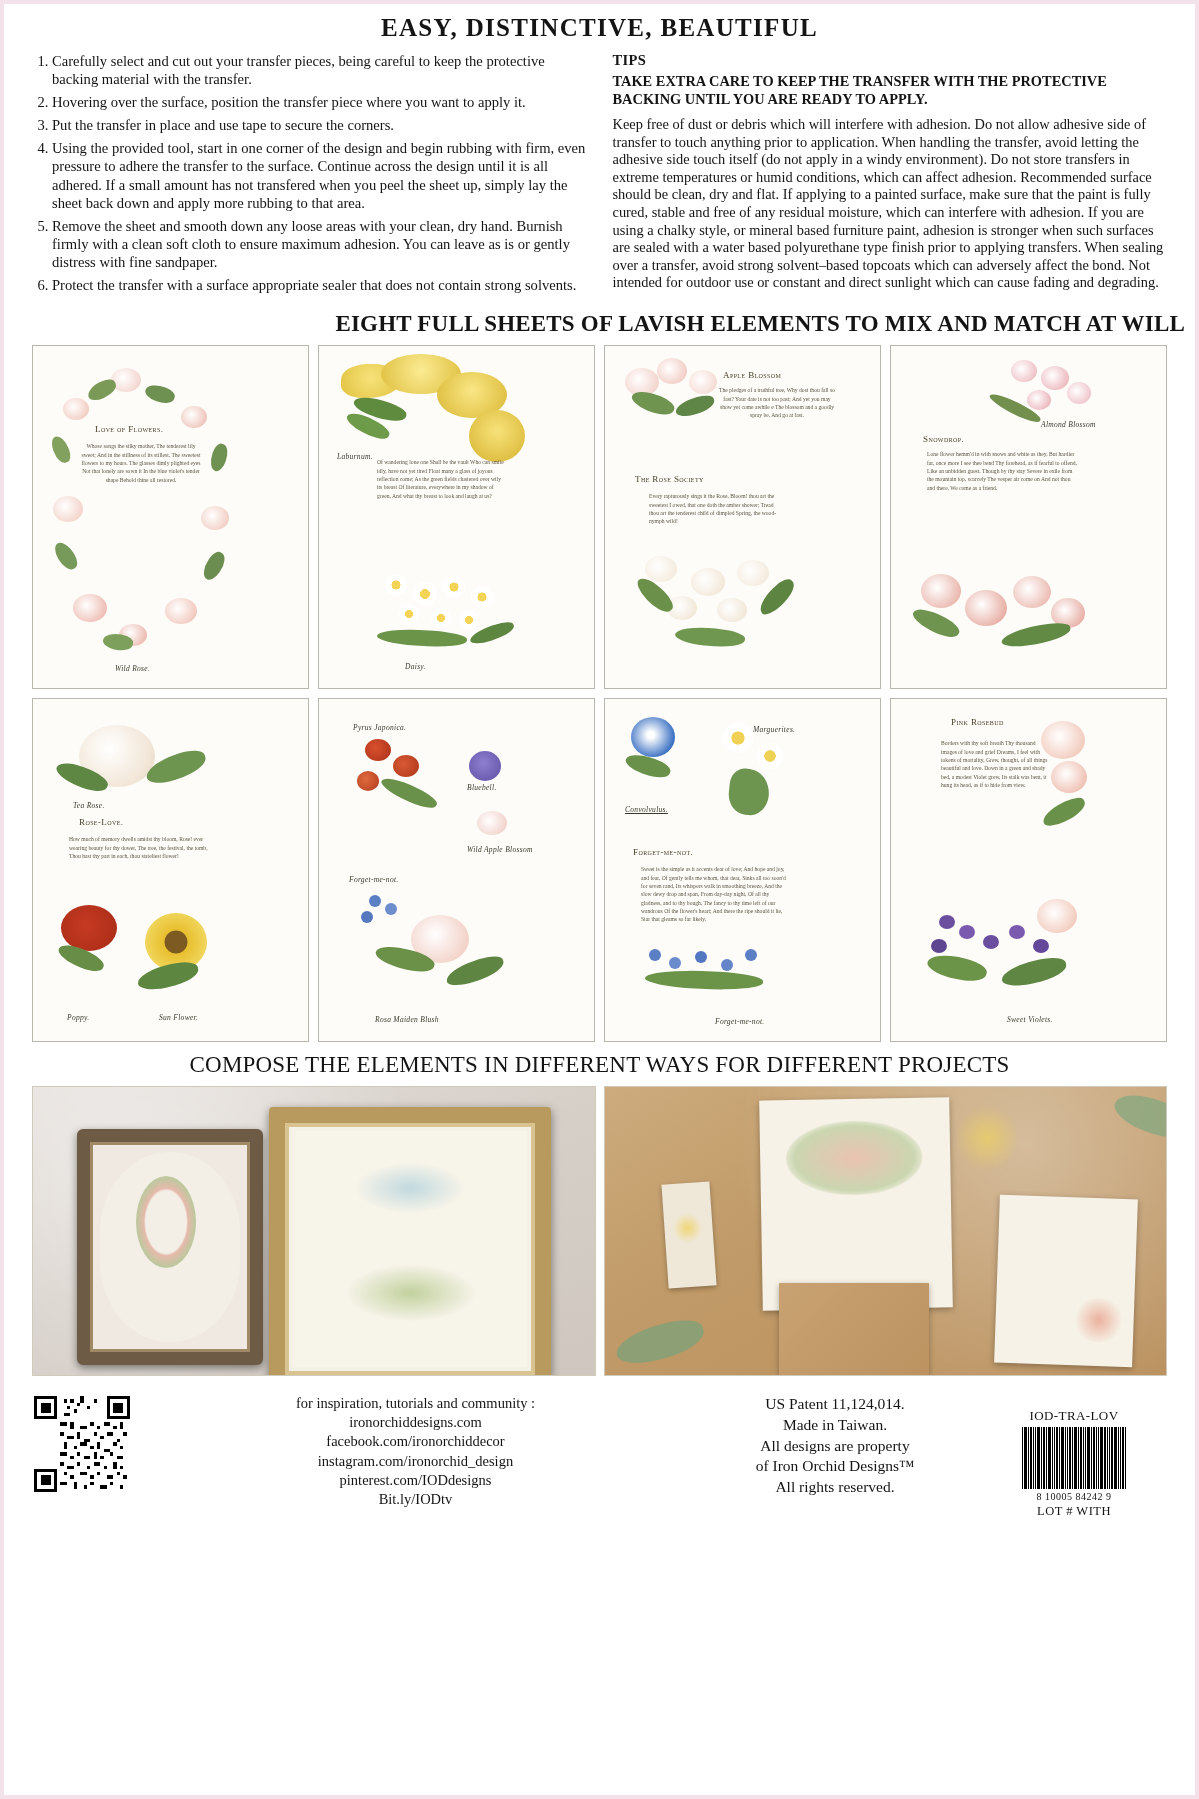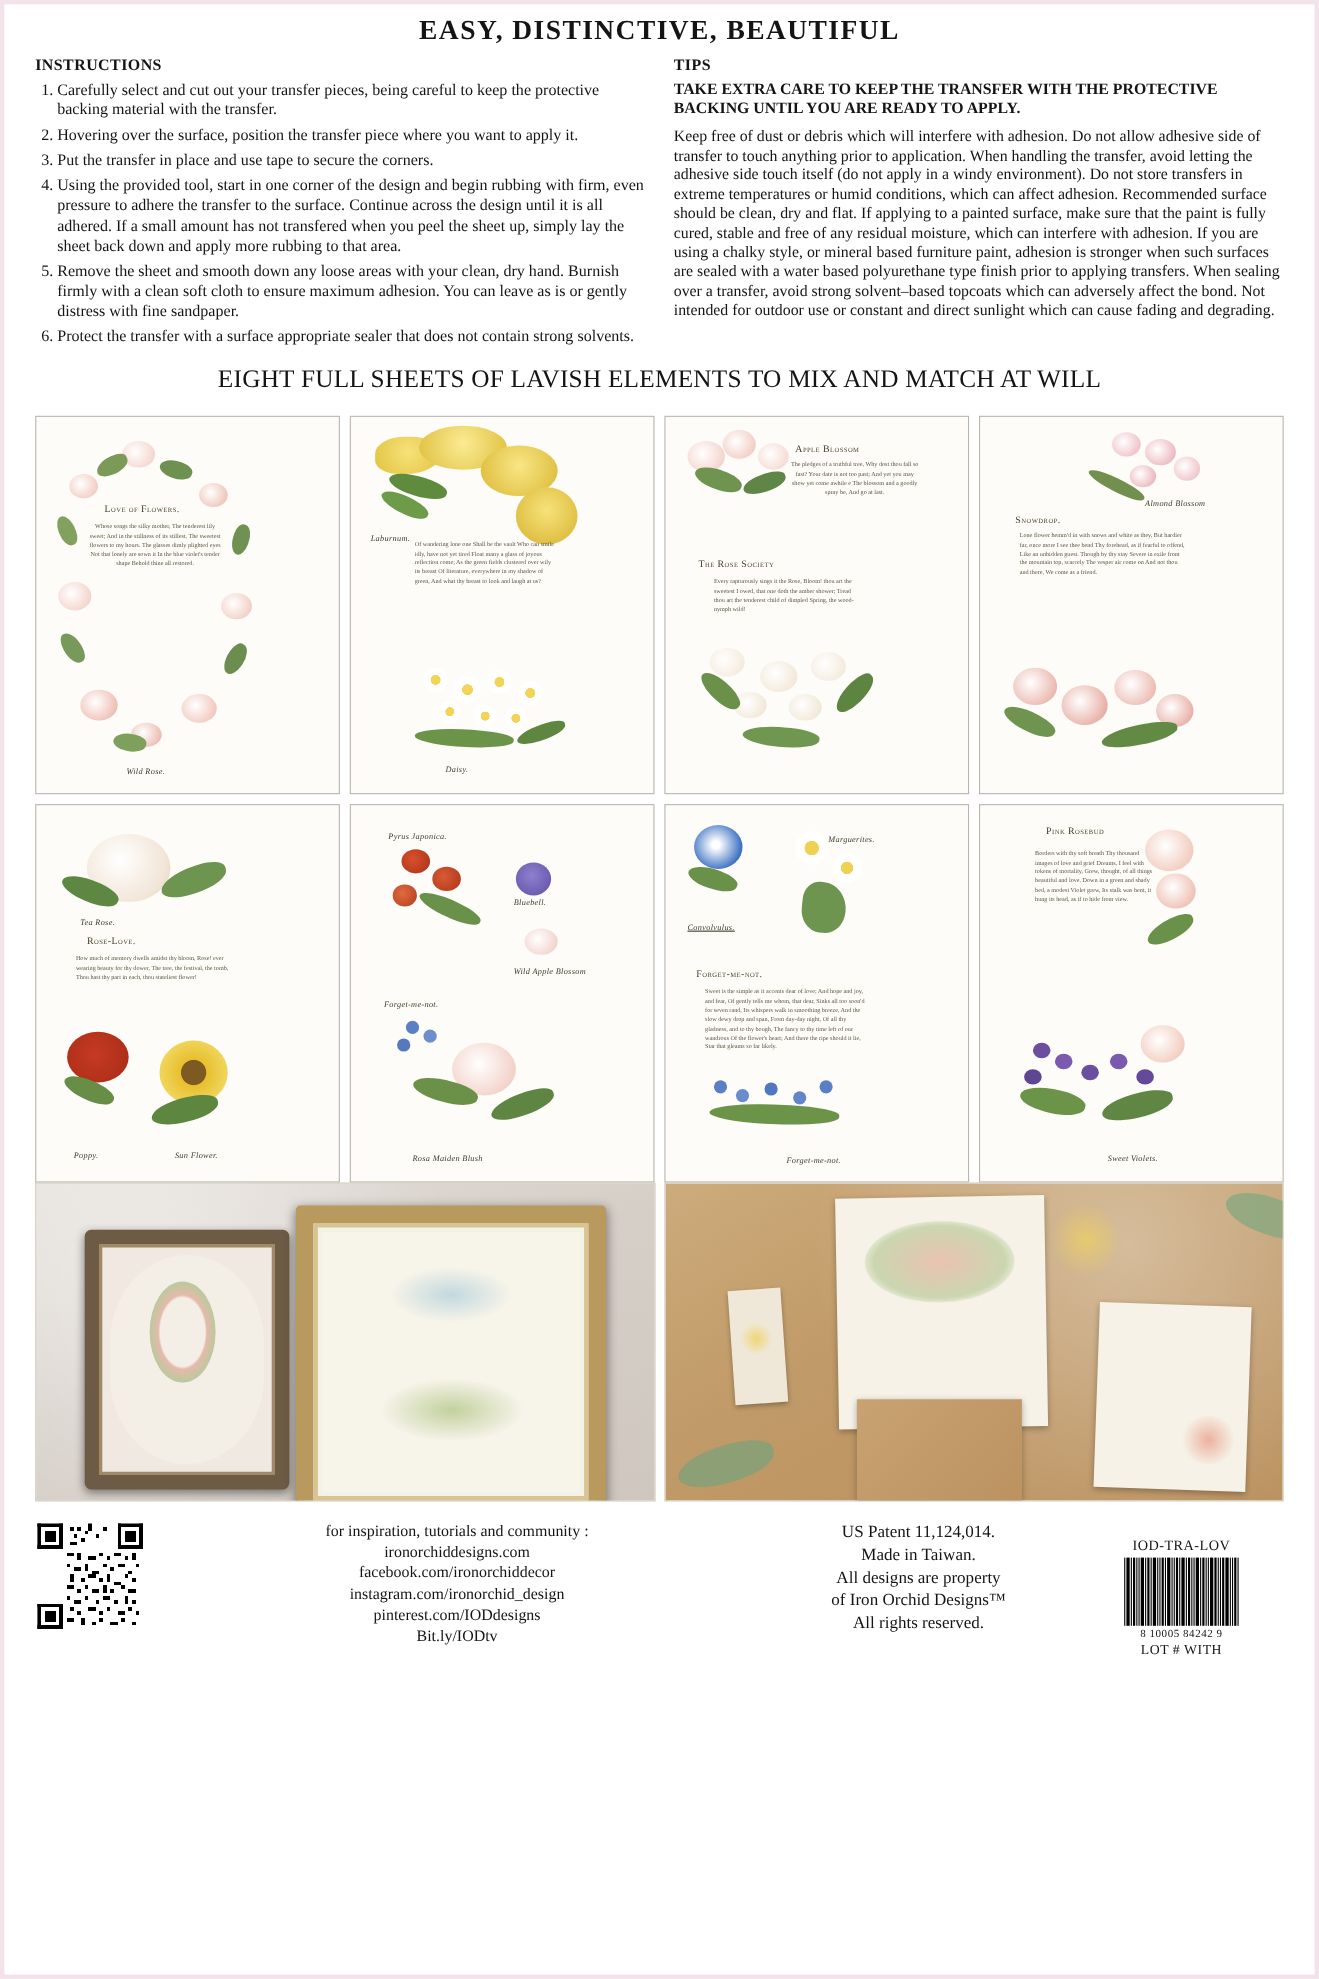--- a/index.html
+++ b/index.html
@@ -54,26 +54,26 @@
     margin:0 0 8px 0;
   }
   .tips-body{
     font-size:14.4px;
     line-height:1.22;
     margin:0;
     text-align:left;
   }
   
   .banner{
-    text-align:center;
+    text-align:right;
     font-size:23px;
     letter-spacing:.2px;
     font-variant:small-caps;
-    font-weight:normal;
-    margin:12px 0 20px 0;
+    font-weight:bold;
+    margin:12px 0 8px 0;
   }
   .banner2{
     text-align:center;
     font-size:23px;
     letter-spacing:.2px;
     font-variant:small-caps;
     margin:10px 0 8px 0;
   }
   
   .sheets{
@@ -240,21 +240,20 @@
 </head>
 <body>
 
 <div class="page">
 
   <div class="top-title">EASY, DISTINCTIVE, BEAUTIFUL</div>
 
   <div class="cols">
 
     <div class="col">
-      <div class="col-head">INSTRUCTIONS</div>
       <ol class="instructions">
         <li>Carefully select and cut out your transfer pieces, being careful to keep the protective backing material with the transfer.</li>
         <li>Hovering over the surface, position the transfer piece where you want to apply it.</li>
         <li>Put the transfer in place and use tape to secure the corners.</li>
         <li>Using the provided tool, start in one corner of the design and begin rubbing with firm, even pressure to adhere the transfer to the surface. Continue across the design until it is all adhered. If a small amount has not transfered when you peel the sheet up, simply lay the sheet back down and apply more rubbing to that area.</li>
         <li>Remove the sheet and smooth down any loose areas with your clean, dry hand. Burnish firmly with a clean soft cloth to ensure maximum adhesion. You can leave as is or gently distress with fine sandpaper.</li>
         <li>Protect the transfer with a surface appropriate sealer that does not contain strong solvents.</li>
       </ol>
     </div>
 
@@ -491,20 +490,21 @@
         <div class="blob" style="left:118px;top:226px;width:16px;height:14px;background:#7a5aae;"></div>
         <div class="blob" style="left:142px;top:240px;width:16px;height:14px;background:#64499a;"></div>
         <div class="blob" style="left:146px;top:200px;width:40px;height:34px;background:radial-gradient(circle at 42% 40%,#fff,#eebba9);"></div>
         <div class="leafy" style="left:36px;top:258px;width:60px;height:22px;background:#6b9449;transform:rotate(14deg);"></div>
         <div class="leafy" style="left:110px;top:262px;width:66px;height:22px;background:#5f8743;transform:rotate(-12deg);"></div>
         <div class="sheet-cap" style="left:116px;top:316px;">Sweet Violets.</div>
       </div>
     </div>
   </div>
 
+  <div class="banner2">COMPOSE THE ELEMENTS IN DIFFERENT WAYS FOR DIFFERENT PROJECTS</div>
 
   <div class="photos">
 
     <div class="photo photo-a">
       <div class="frame-oval" style="left:44px;top:42px;width:160px;height:210px;">
         <div style="position:absolute;inset:10px;border-radius:50%/42%;background:#f4efe6;"></div>
         <div class="blob" style="left:46px;top:34px;width:60px;height:92px;border-radius:50%;background:radial-gradient(ellipse at 50% 50%, rgba(255,255,255,0) 48%, rgba(226,176,160,.85) 52%, rgba(150,175,110,.6) 70%, rgba(255,255,255,0) 80%);"></div>
       </div>
       <div class="frame-gold" style="left:236px;top:20px;width:250px;height:252px;">
         <div style="position:absolute;inset:8px;background:#f7f4ea;"></div>

